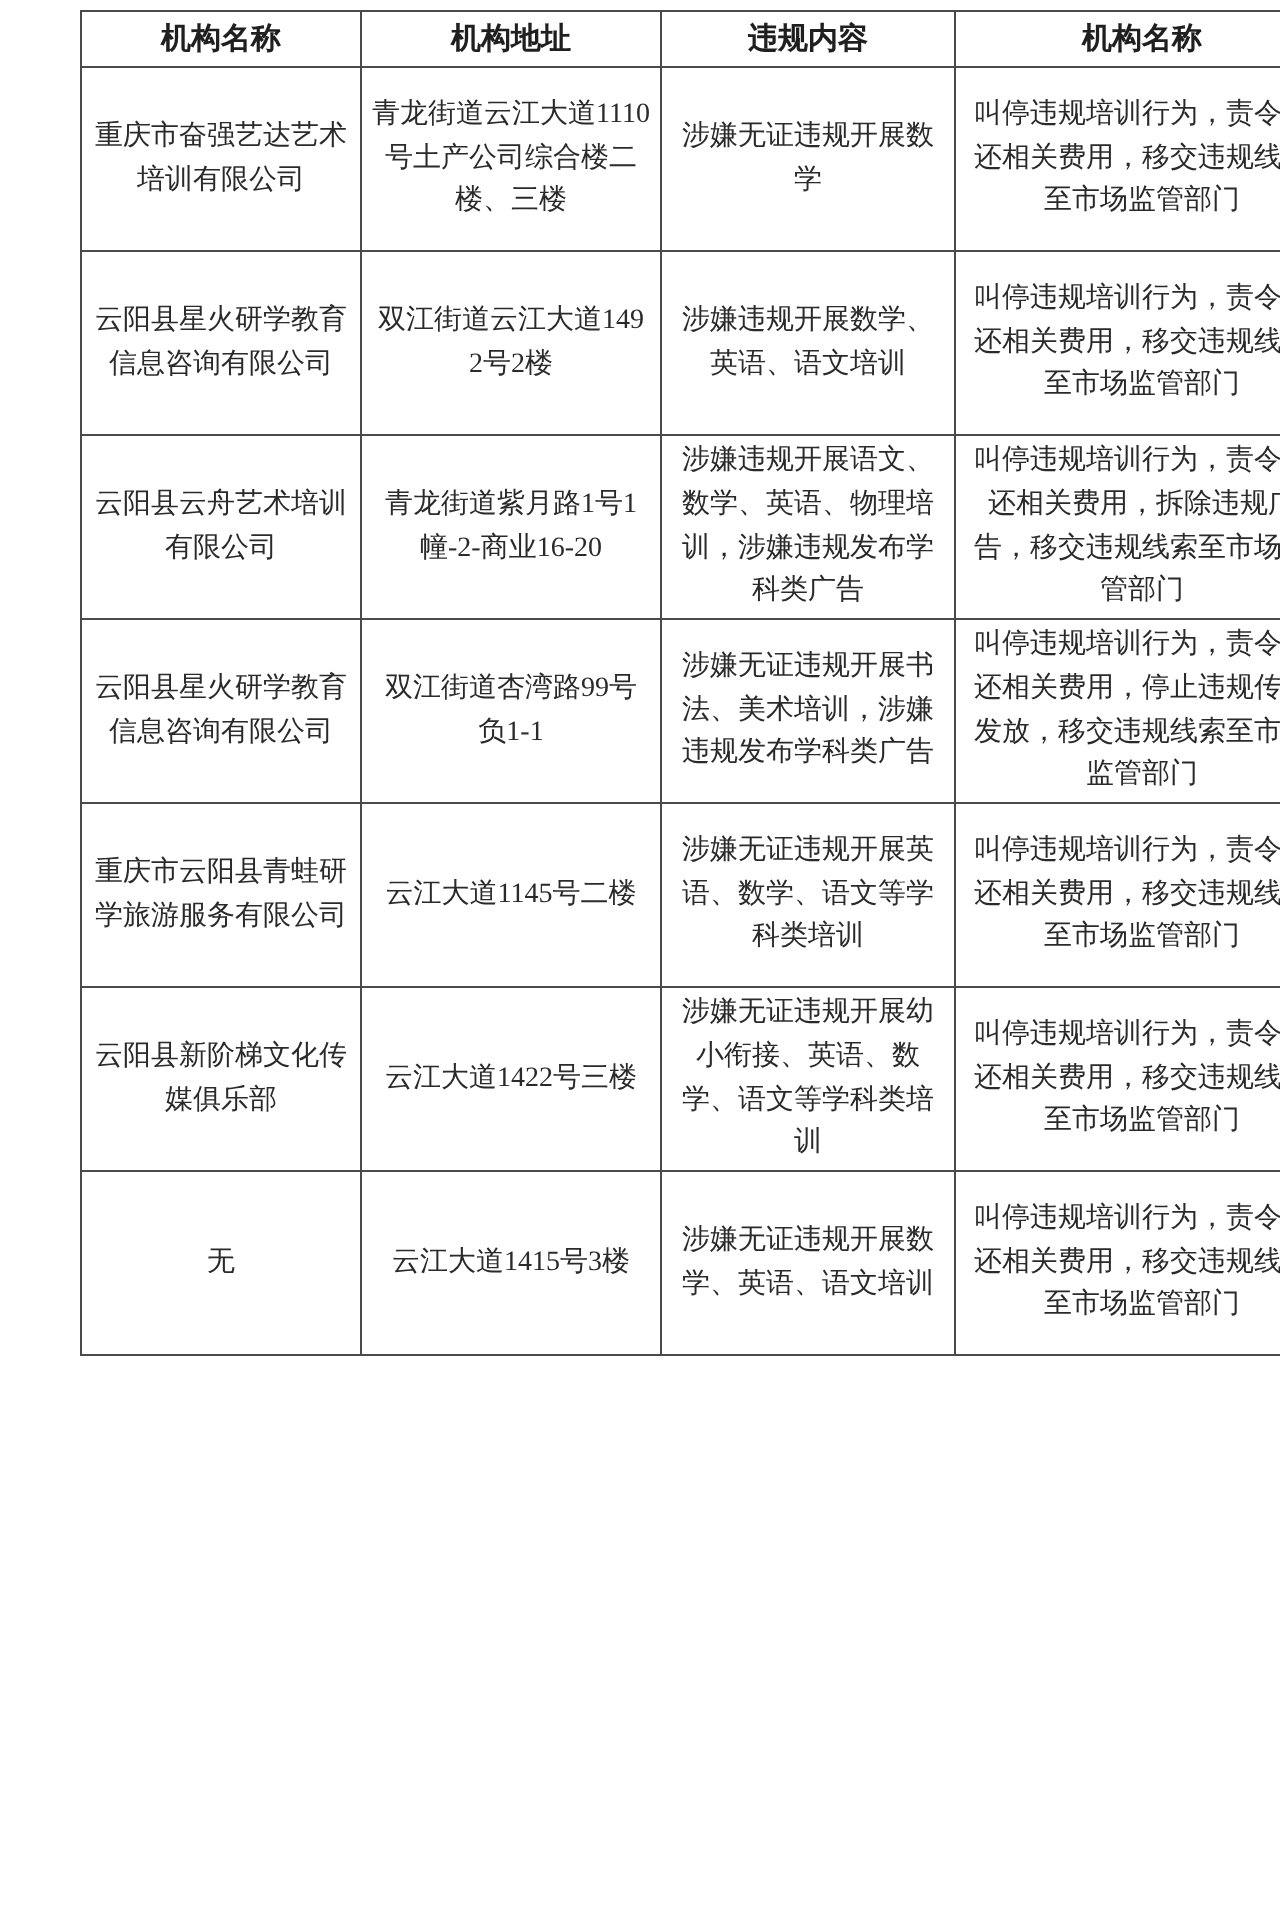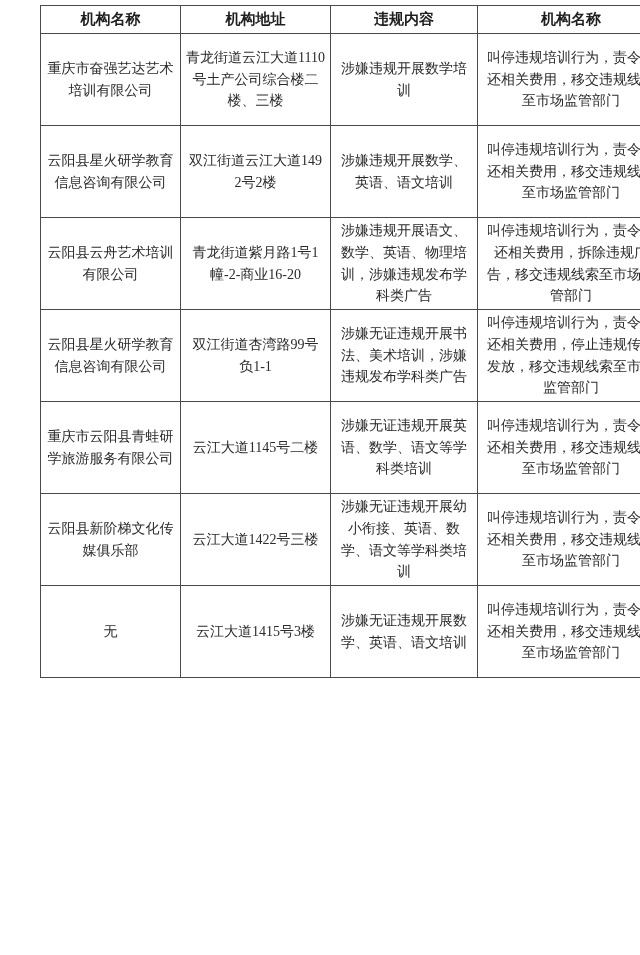--- a/index.html
+++ b/index.html
@@ -65,21 +65,21 @@
         <th>机构名称</th>
         <th>机构地址</th>
         <th>违规内容</th>
         <th>机构名称</th>
       </tr>
     </thead>
     <tbody id="table-body">
         <tr class="body-row">
           <td>重庆市奋强艺达艺术培训有限公司</td>
           <td>青龙街道云江大道1110号土产公司综合楼二楼、三楼</td>
-          <td>涉嫌违规开展数学培训</td>
+          <td>涉嫌无证违规开展数学</td>
           <td>叫停违规培训行为，责令退还相关费用，移交违规线索至市场监管部门</td>
         </tr>
         <tr class="body-row">
           <td>云阳县星火研学教育信息咨询有限公司</td>
           <td>双江街道云江大道1492号2楼</td>
           <td>涉嫌违规开展数学、英语、语文培训</td>
           <td>叫停违规培训行为，责令退还相关费用，移交违规线索至市场监管部门</td>
         </tr>
         <tr class="body-row">
           <td>云阳县云舟艺术培训有限公司</td>

